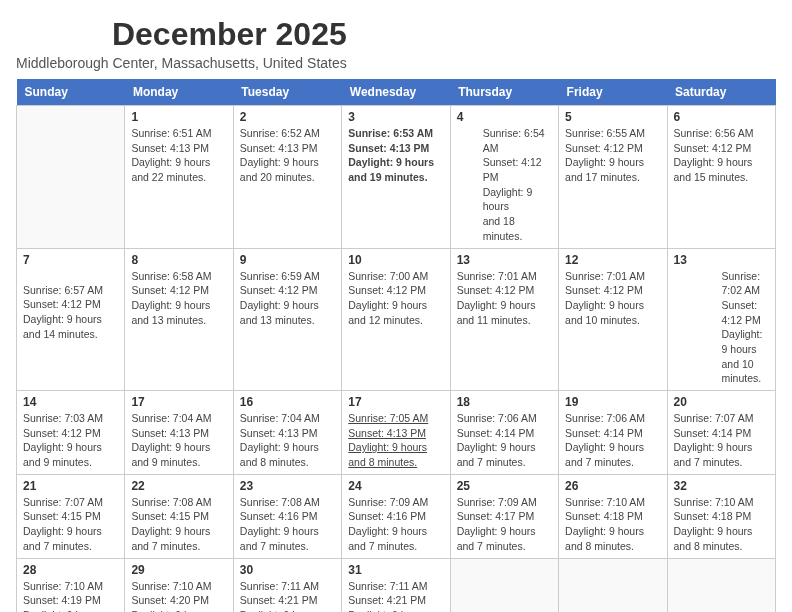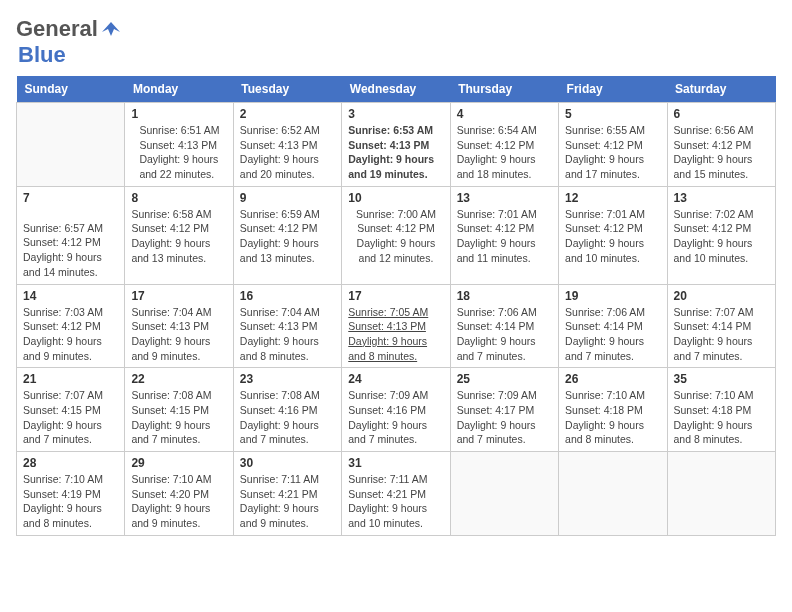--- a/index.html
+++ b/index.html
@@ -70,70 +70,65 @@
       line-height: 1.4;
     }
     .empty-cell {
       background: #f9f9f9;
     }
   </style>
 </head>
 <body>
 
 <div class="header">
-  <div class="logo">
-    <div style="display:flex;align-items:center;gap:2px;">
-      <span class="logo-general" style="font-size:22px;font-weight:bold;color:#555;">General</span>
-      <svg width="22" height="22" viewBox="0 0 22 22">
-        <polygon points="11,4 20,14 14,11 11,18 8,11 2,14" fill="#4472c4"></polygon>
-      </svg>
-    </div>
-    <span class="logo-blue" style="font-size:22px;font-weight:bold;color:#4472c4;margin-left:2px;">Blue</span>
+  <div class="title-section">
+    <div class="month-title">December 2025</div>
+    <div class="location">Middleborough Center, Massachusetts, United States</div>
   </div>
 </div>
 
 <table class="calendar">
   <thead>
     <tr>
     <th>Sunday</th>
         <th>Monday</th>
         <th>Tuesday</th>
         <th>Wednesday</th>
         <th>Thursday</th>
         <th>Friday</th>
         <th>Saturday</th>
       </tr>
   </thead>
   <tbody id="calendar-body">
   <tr>
         <td class="empty-cell"></td>
         <td>
           <span class="day-number">1</span>
-          <div class="day-info" style="white-space: pre-line; margin-left: 8px;">Sunrise: 6:51 AM
+          <div class="day-info" style="white-space: pre-line;">Sunrise: 6:51 AM
 Sunset: 4:13 PM
 Daylight: 9 hours
 and 22 minutes.</div>
         </td>
         <td>
           <span class="day-number">2</span>
           <div class="day-info" style="white-space: pre-line;">Sunrise: 6:52 AM
 Sunset: 4:13 PM
 Daylight: 9 hours
 and 20 minutes.</div>
         </td>
         <td>
           <span class="day-number">3</span>
           <div class="day-info" style="white-space: pre-line; font-weight: bold;">Sunrise: 6:53 AM
 Sunset: 4:13 PM
 Daylight: 9 hours
 and 19 minutes.</div>
         </td>
         <td>
           <span class="day-number">4</span>
-          <div class="day-info" style="white-space: pre-line;">Sunrise: 6:54 AM
+          <div class="day-info" style="white-space: pre-line; margin-left: 26px;">Sunrise: 6:54 AM
 Sunset: 4:12 PM
 Daylight: 9 hours
 and 18 minutes.</div>
         </td>
         <td>
           <span class="day-number">5</span>
           <div class="day-info" style="white-space: pre-line;">Sunrise: 6:55 AM
 Sunset: 4:12 PM
 Daylight: 9 hours
 and 17 minutes.</div>
@@ -163,42 +158,42 @@
         </td>
         <td>
           <span class="day-number">9</span>
           <div class="day-info" style="white-space: pre-line;">Sunrise: 6:59 AM
 Sunset: 4:12 PM
 Daylight: 9 hours
 and 13 minutes.</div>
         </td>
         <td>
           <span class="day-number">10</span>
-          <div class="day-info" style="white-space: pre-line; text-align: center;">Sunrise: 7:00 AM
+          <div class="day-info" style="white-space: pre-line;">Sunrise: 7:00 AM
 Sunset: 4:12 PM
 Daylight: 9 hours
 and 12 minutes.</div>
         </td>
         <td>
           <span class="day-number">13</span>
           <div class="day-info" style="white-space: pre-line;">Sunrise: 7:01 AM
 Sunset: 4:12 PM
 Daylight: 9 hours
 and 11 minutes.</div>
         </td>
         <td>
           <span class="day-number">12</span>
           <div class="day-info" style="white-space: pre-line;">Sunrise: 7:01 AM
 Sunset: 4:12 PM
 Daylight: 9 hours
 and 10 minutes.</div>
         </td>
         <td>
           <span class="day-number">13</span>
-          <div class="day-info" style="white-space: pre-line;">Sunrise: 7:02 AM
+          <div class="day-info" style="white-space: pre-line; margin-left: 48px;">Sunrise: 7:02 AM
 Sunset: 4:12 PM
 Daylight: 9 hours
 and 10 minutes.</div>
         </td>
       </tr>
       <tr>
         <td>
           <span class="day-number">14</span>
           <div class="day-info" style="white-space: pre-line;">Sunrise: 7:03 AM
 Sunset: 4:12 PM
@@ -285,21 +280,21 @@
 and 7 minutes.</div>
         </td>
         <td>
           <span class="day-number">26</span>
           <div class="day-info" style="white-space: pre-line;">Sunrise: 7:10 AM
 Sunset: 4:18 PM
 Daylight: 9 hours
 and 8 minutes.</div>
         </td>
         <td>
-          <span class="day-number">35</span>
+          <span class="day-number">32</span>
           <div class="day-info" style="white-space: pre-line;">Sunrise: 7:10 AM
 Sunset: 4:18 PM
 Daylight: 9 hours
 and 8 minutes.</div>
         </td>
       </tr>
       <tr>
         <td>
           <span class="day-number">28</span>
           <div class="day-info" style="white-space: pre-line;">Sunrise: 7:10 AM

